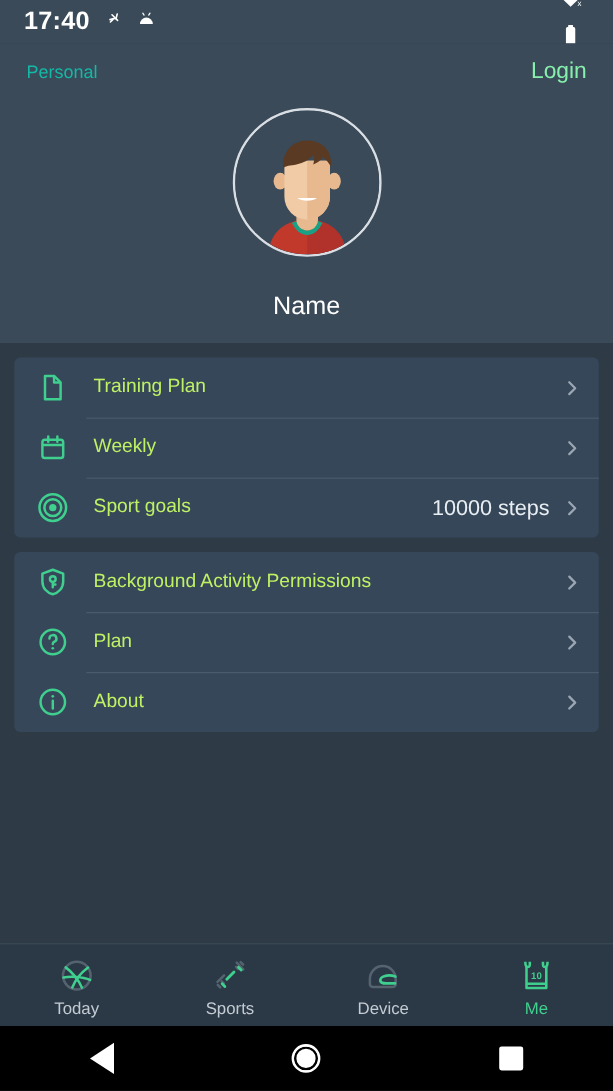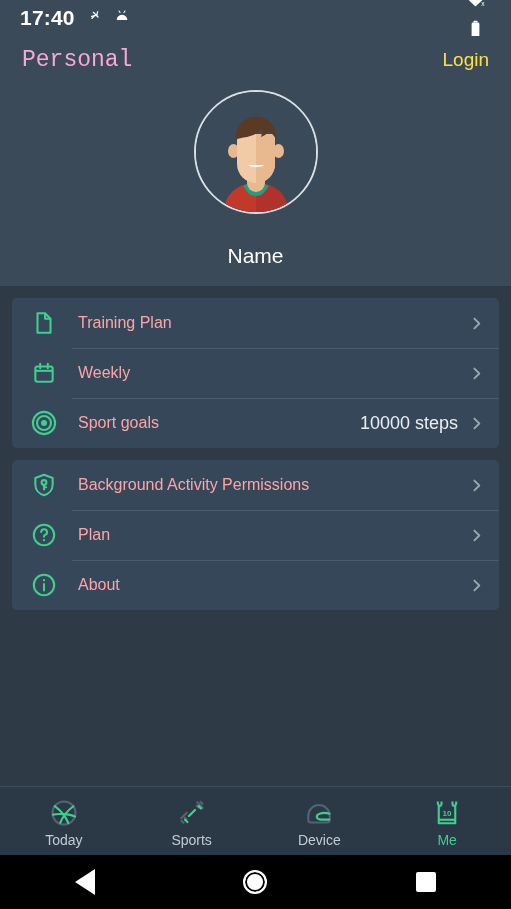--- a/index.html
+++ b/index.html
@@ -36,23 +36,23 @@
   .appbar {
     background: #3a4a58;
     flex: 0 0 auto;
     padding-top: 4px;
   }
   .appbar-top {
     height: 40px;
     display: flex; align-items: center;
     padding: 0 22px;
   }
-  .appbar-title { font-size: 23px; color: #f9a8d4; font-family: Liberation Mono, monospace; }
+  .appbar-title { font-size: 15px; color: #14b8a6; }
   .appbar-grow { flex: 1 1 auto; }
-  .appbar-login { font-size: 19px; color: #fde047; }
+  .appbar-login { font-size: 19px; color: #86efac; }
 
   .profile {
     display: flex; flex-direction: column;
     align-items: center;
     padding-top: 10px; padding-bottom: 18px;
   }
   .avatar-ring {
     width: 124px; height: 124px;
     border-radius: 50%;
     border: 2px solid #d8dee4;
@@ -94,21 +94,21 @@
     background: #4a5b6c;
   }
   .row-icon {
     width: 28px; height: 28px;
     flex: 0 0 28px;
     display: flex; align-items: center; justify-content: center;
   }
   .row-label {
     margin-left: 20px;
     font-size: 16px;
-    color: #fca5a5;
+    color: #bef264;
     white-space: nowrap;
   }
   .row-grow { flex: 1 1 auto; }
   .row-value {
     font-size: 18px;
     color: #e8eef2;
     margin-right: 10px;
     white-space: nowrap;
   }
   .chev { flex: 0 0 auto; display: flex; align-items: center; }

